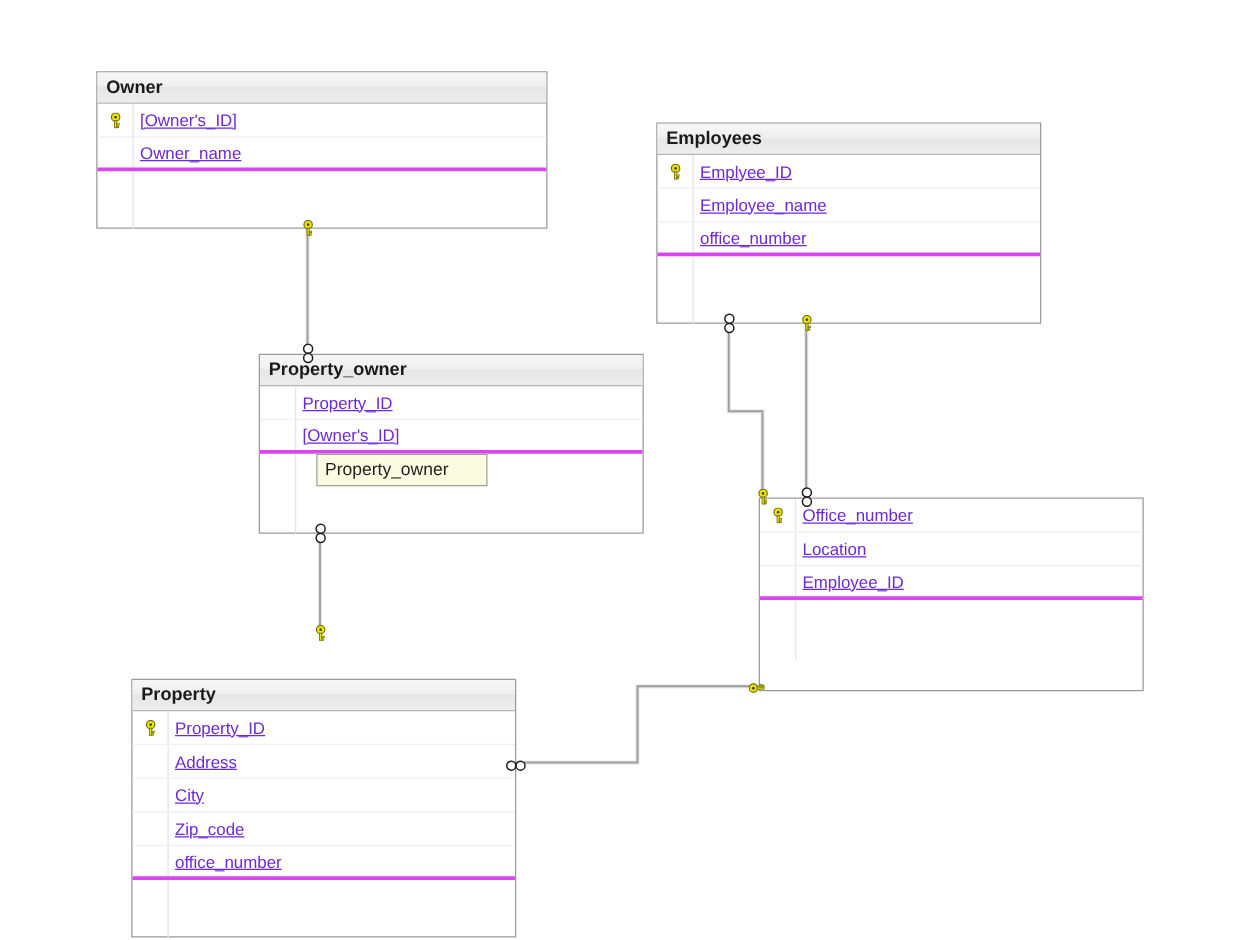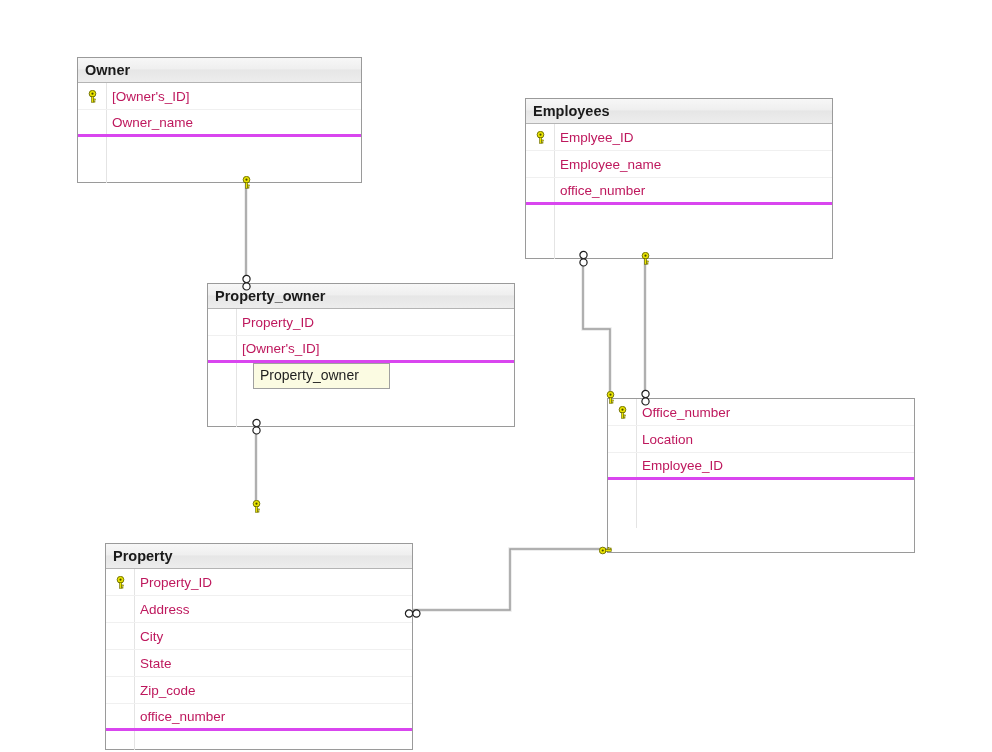--- a/index.html
+++ b/index.html
@@ -79,23 +79,24 @@
   .attr-gutter {
     width: 28px;
     min-width: 28px;
     height: 100%;
     display: flex;
     align-items: center;
     justify-content: center;
   }
   .attr-label {
     font-size: 13.5px;
-    color: #be185d;
+    color: #6d28d9;
     white-space: nowrap;
     padding-left: 6px;
+    text-decoration: underline;
   }
 
   
   .key-ico {
     width: 11px;
     height: 13px;
     display: block;
   }
 
   
@@ -139,21 +140,21 @@
         <path d="M 583,259 L 583,329 L 610,329 L 610,398" stroke="#e8e8e8" stroke-width="3.4" fill="none"></path>
         <path d="M 583,259 L 583,329 L 610,329 L 610,398" stroke="#9d9d9d" stroke-width="1.5" fill="none"></path>
         <path d="M 645,259 L 645,398" stroke="#e8e8e8" stroke-width="3.4" fill="none"></path>
         <path d="M 645,259 L 645,398" stroke="#9d9d9d" stroke-width="1.5" fill="none"></path>
         <path d="M 413,610 L 510,610 L 510,549 L 607,549" stroke="#e8e8e8" stroke-width="3.4" fill="none"></path>
         <path d="M 413,610 L 510,610 L 510,549 L 607,549" stroke="#9d9d9d" stroke-width="1.5" fill="none"></path>
       </g>
   </svg>
 
   <div id="entity-layer">
-      <div class="entity" style="left: 77px; top: 57px; width: 285px; height: 126px;">
+      <div class="entity" style="left: 77px; top: 57px; width: 361px; height: 126px;">
         <div class="entity-header">Owner</div>
         <div class="entity-body" style="height: 100px;">
           <div class="gutter-line"></div>
           <div class="attr-row">
             <div class="attr-gutter">
               <svg class="key-ico" width="11" height="14" viewBox="0 0 11 14" xmlns="http://www.w3.org/2000/svg" style="transform:rotate(0deg)">
                 <circle cx="5.5" cy="4" r="3.6" fill="#ece600" stroke="#6b6b00" stroke-width="1"></circle>
                 <circle cx="5.5" cy="4" r="1.2" fill="#4a4a00"></circle>
                 <rect x="4.6" y="7" width="1.9" height="6.2" fill="#ece600" stroke="#6b6b00" stroke-width="0.7"></rect>
                 <rect x="6.5" y="9.6" width="2.1" height="1.3" fill="#ece600" stroke="#6b6b00" stroke-width="0.6"></rect>
@@ -252,24 +253,20 @@
           <div class="attr-row">
             <div class="attr-gutter"></div>
             <div class="attr-label">Address</div>
           </div>
           <div class="attr-row">
             <div class="attr-gutter"></div>
             <div class="attr-label">City</div>
           </div>
           <div class="attr-row">
             <div class="attr-gutter"></div>
-            <div class="attr-label">State</div>
-          </div>
-          <div class="attr-row">
-            <div class="attr-gutter"></div>
             <div class="attr-label">Zip_code</div>
           </div>
           <div class="attr-row">
             <div class="attr-gutter"></div>
             <div class="attr-label">office_number</div>
           </div>
         </div>
       </div>
     </div>
 

